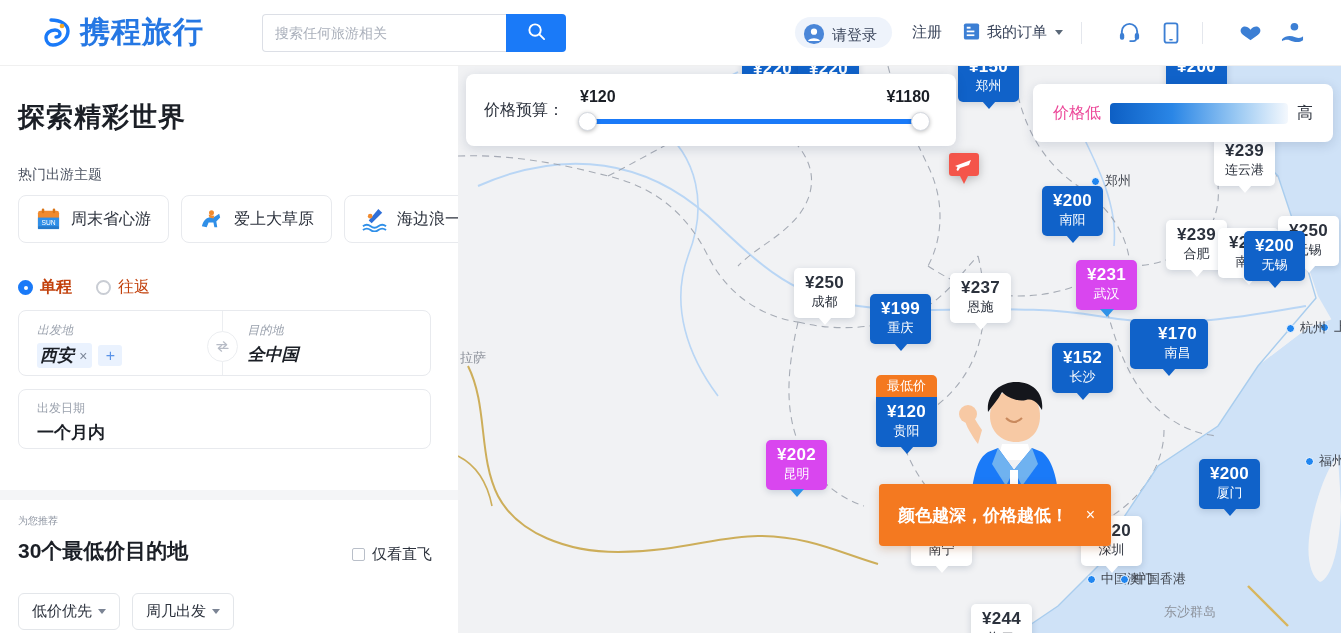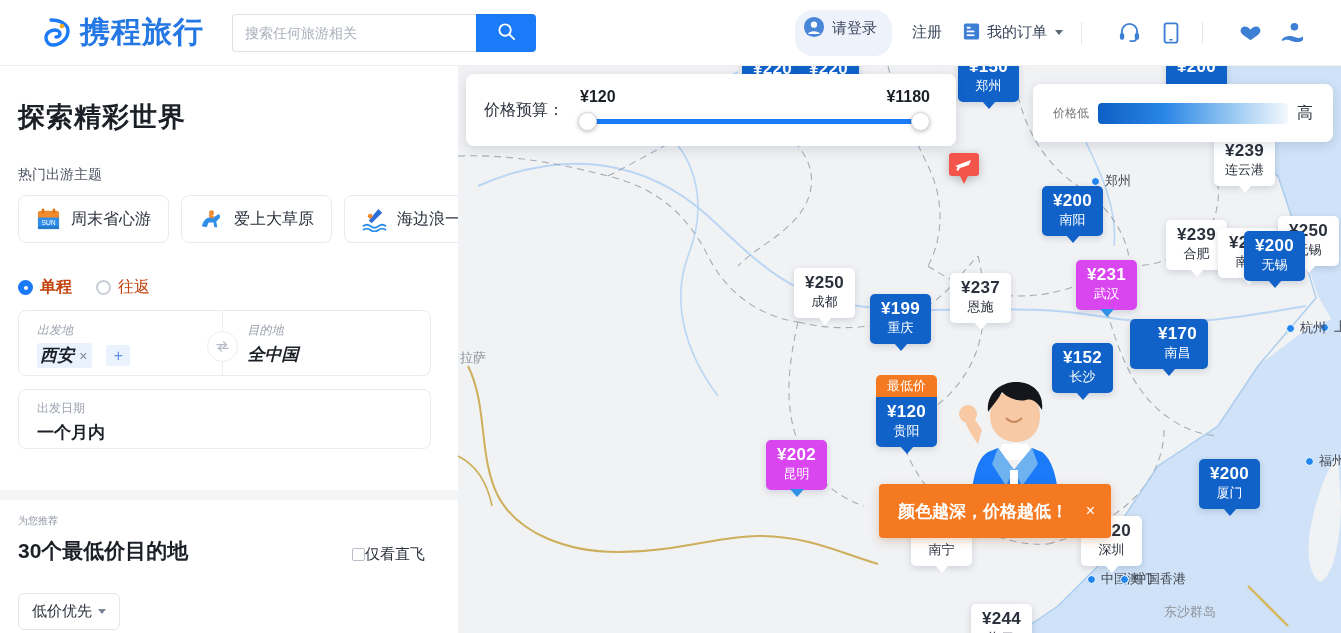--- a/index.html
+++ b/index.html
@@ -7,21 +7,21 @@
     width: 1341px; height: 633px;
     font-family: "Liberation Sans", "DejaVu Sans", sans-serif;
     background: #fff; overflow: hidden;
   }
   #app { position: relative; width: 1341px; height: 633px; overflow: hidden; background:#fff; }
 
   
   .header {
     position: absolute; left:0; top:0; width:1341px; height:66px;
     background:#fff; display:flex; align-items:center;
-    border-bottom: 1px solid #f0f0f0; z-index: 60;
+    border-bottom: 1px solid #f0f0f0; z-index: 60; gap: 30px;
   }
   .logo-wrap { display:flex; align-items:center; margin-left:44px; }
   .logo-mark { width:30px; height:32px; position:relative; margin-right:6px; }
   .logo-text {
     font-size:30px; font-weight:bold; color:#2577e3;
     letter-spacing:1px; font-family:"DejaVu Sans","Liberation Sans",sans-serif;
   }
   .search-wrap { display:flex; margin-left:28px; }
   .search-input {
     width:244px; height:38px; border:1px solid #dcdfe6; border-right:none;
@@ -29,21 +29,21 @@
     outline:none; background:#fff;
   }
   .search-input::placeholder { color:#aab0bb; }
   .search-btn {
     width:60px; height:38px; background:#1a7af8; border:none; border-radius:0 4px 4px 0;
     cursor:pointer; display:flex; align-items:center; justify-content:center;
   }
   .hdr-right { margin-left:auto; display:flex; align-items:center; margin-right:36px; gap:0px; }
   .login-pill {
     display:flex; align-items:center; gap:7px; background:#eef3fb;
-    border-radius:18px; padding:6px 15px 15px 8px; cursor:pointer;
+    border-radius:18px; padding:6px 15px 0 8px; cursor:pointer;
   }
   .login-pill span { font-size:15px; color:#3b465c; }
   .hdr-link { font-size:15px; color:#3b465c; margin-left:20px; cursor:pointer; }
   .hdr-order { display:flex; align-items:center; gap:6px; margin-left:20px; cursor:pointer; }
   .hdr-order span { font-size:15px; color:#3b465c; }
   .caret-dn {
     width:0;height:0;border-left:4px solid transparent;border-right:4px solid transparent;
     border-top:5px solid #5a6878; margin-left:2px;
   }
   .hdr-div { width:1px; height:22px; background:#e4e7ed; margin:0 18px; }
@@ -75,21 +75,21 @@
   .radio.sel span { font-weight:bold; }
   .radio + .radio { margin-left:14px; }
 
   .od-box {
     position:relative; margin:12px 0 0 18px; width:413px; height:66px;
     border:1px solid #e8eaee; border-radius:8px; display:flex; background:#fff;
   }
   .od-half { flex:1; padding:11px 0 0 18px; position:relative;font-style:italic; }
   .od-half.right { padding-left:28px; }
   .od-lab { font-size:12px; color:#9aa1ad; }
-  .od-val { font-size:17px; font-weight:bold; color:#1b1f26; margin-top:4px; display:flex; align-items:center; gap:14px;}
+  .od-val { font-size:17px; font-weight:bold; color:#1b1f26; margin-top:4px; display:flex; align-items:center; gap:6px;}
   .city-chip {
     display:inline-flex; align-items:center; gap:5px; background:#eaf2fe;
     border-radius:3px; padding:1px 5px 1px 3px;
   }
   .chip-x { font-size:14px; color:#7c8698; cursor:pointer; font-weight:normal;}
   .add-btn {
     width:24px;height:21px; background:#eaf2fe; border-radius:3px; color:#5a93e8;
     font-size:16px; display:inline-flex; align-items:center; justify-content:center;
     cursor:pointer; font-weight:normal;
   }
@@ -100,21 +100,21 @@
     cursor:pointer; z-index:3;
   }
   .date-box {
     margin:13px 0 0 18px; width:413px; height:60px; border:1px solid #e8eaee;
     border-radius:8px; padding:10px 0 0 18px; background:#fff; cursor:pointer;
   }
   .grey-sep { position:absolute; left:0; top:424px; width:458px; height:10px; background:#f4f5f7; }
 
   .rec-label { font-size:10px; color:#8d94a1; position:absolute; left:18px; top:448px; }
   .rec-title { font-size:21px; font-weight:bold; color:#1b1f26; position:absolute; left:18px; top:471px; }
-  .direct-chk { position:absolute; left:352px; top:479px; display:flex; align-items:center; gap:0; cursor:pointer;}
+  .direct-chk { position:absolute; left:352px; top:479px; display:flex; align-items:center; gap:7px; cursor:pointer;}
   .cbox { width:13px;height:13px;border:1px solid #b9bfc9; border-radius:2px; background:#fff; flex:none;}
   .direct-chk span { font-size:15px; color:#2b313c; }
   .filter-row { position:absolute; left:18px; top:527px; display:flex; gap:12px; }
   .filter-btn {
     display:flex;align-items:center;gap:6px; border:1px solid #e3e6ea; border-radius:6px;
     height:37px; padding:0 13px; background:#fff; cursor:pointer;
   }
   .filter-btn span { font-size:15px; color:#2b313c; }
   .chev { width:0;height:0;border-left:4px solid transparent;border-right:4px solid transparent;border-top:5px solid #7b8494; }
 
@@ -167,28 +167,28 @@
   .knob { position:absolute; top:26px; width:19px;height:19px;border-radius:50%;background:#fff;
           border:1px solid #d5d9e0; box-shadow:0 1px 4px rgba(0,0,0,.25); cursor:pointer; }
   .knob.lo { left:0px; } .knob.hi { right:0px; }
 
   
   .legend {
     position:absolute; right:8px; top:18px; width:300px; height:58px;
     background:#fff; border-radius:8px; box-shadow:0 3px 12px rgba(20,40,80,.15);
     display:flex; align-items:center; z-index:30;
   }
-  .lg-lab { font-size:12px; color:#737373; margin-left:20px; white-space:nowrap; }
+  .lg-lab { font-size:16px; color:#ec4899; margin-left:20px; white-space:nowrap; }
   .lg-bar { flex:1; height:21px; margin:0 9px; border-radius:4px;
             background:linear-gradient(90deg,#0d5fc4 0%, #2a86e6 35%, #9ccaf3 72%, #f4f8fd 100%); }
   .lg-hi { font-size:16px; color:#2b313c; margin-right:20px; }
 
   
   .toast {
-    position:absolute; left:421px; top:418px; width:232px; height:54px;
+    position:absolute; left:421px; top:418px; width:232px; height:62px;
     background:#f47920; border-radius:4px; display:flex; align-items:center;
     box-shadow:0 3px 10px rgba(160,70,0,.25); z-index:35;
   }
   .toast-txt { font-size:17px; font-weight:bold; color:#fff; margin-left:19px; white-space:nowrap;}
   .toast-x { margin-left:auto; margin-right:16px; color:#fff; font-size:16px; cursor:pointer; }
 
   
   .person { position:absolute; left:490px; top:308px; width:130px; height:140px; z-index:20; }
 </style>
 </head>
@@ -361,20 +361,24 @@
     <div class="rec-title">30个最低价目的地</div>
 
     <div class="direct-chk">
       <i class="cbox"></i>
       <span>仅看直飞</span>
     </div>
 
     <div class="filter-row">
       <div class="filter-btn">
         <span>低价优先</span>
+        <i class="chev"></i>
+      </div>
+      <div class="filter-btn">
+        <span>周几出发</span>
         <i class="chev"></i>
       </div>
     </div>
   </div>
 
   <div class="map">
 
     <svg class="map-svg" width="883" height="567" viewBox="0 0 883 567">
       <rect x="0" y="0" width="883" height="567" fill="#f1f2f4"></rect>
 

